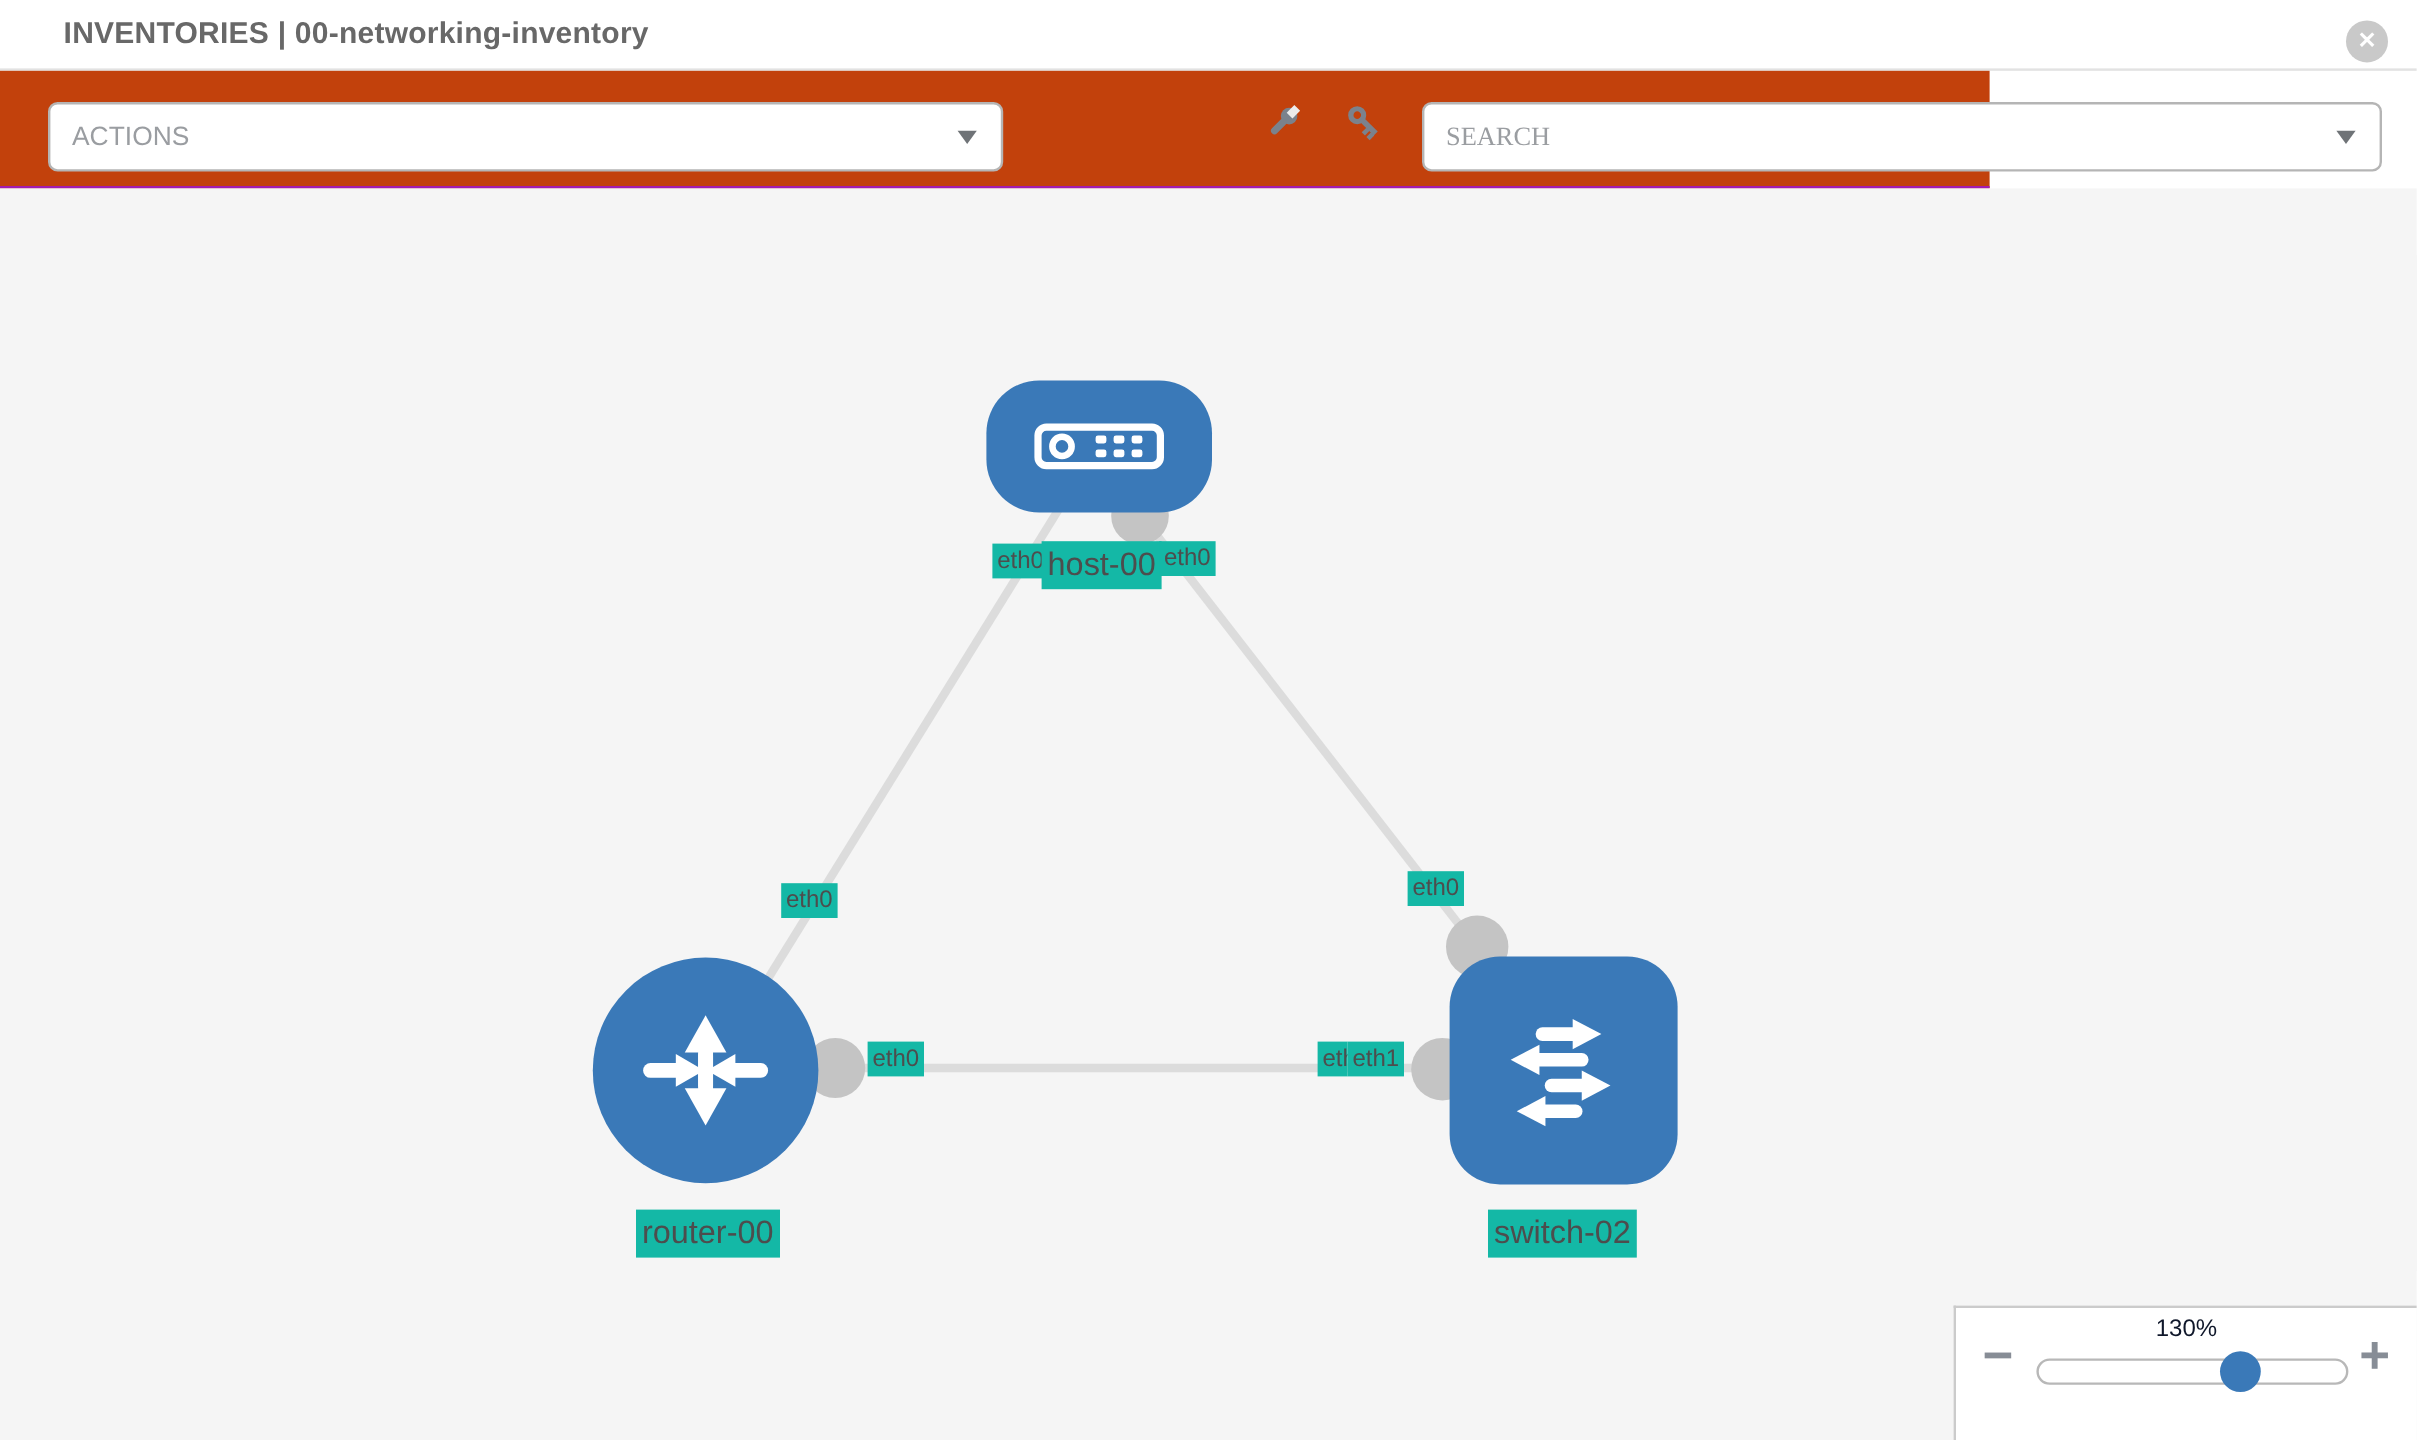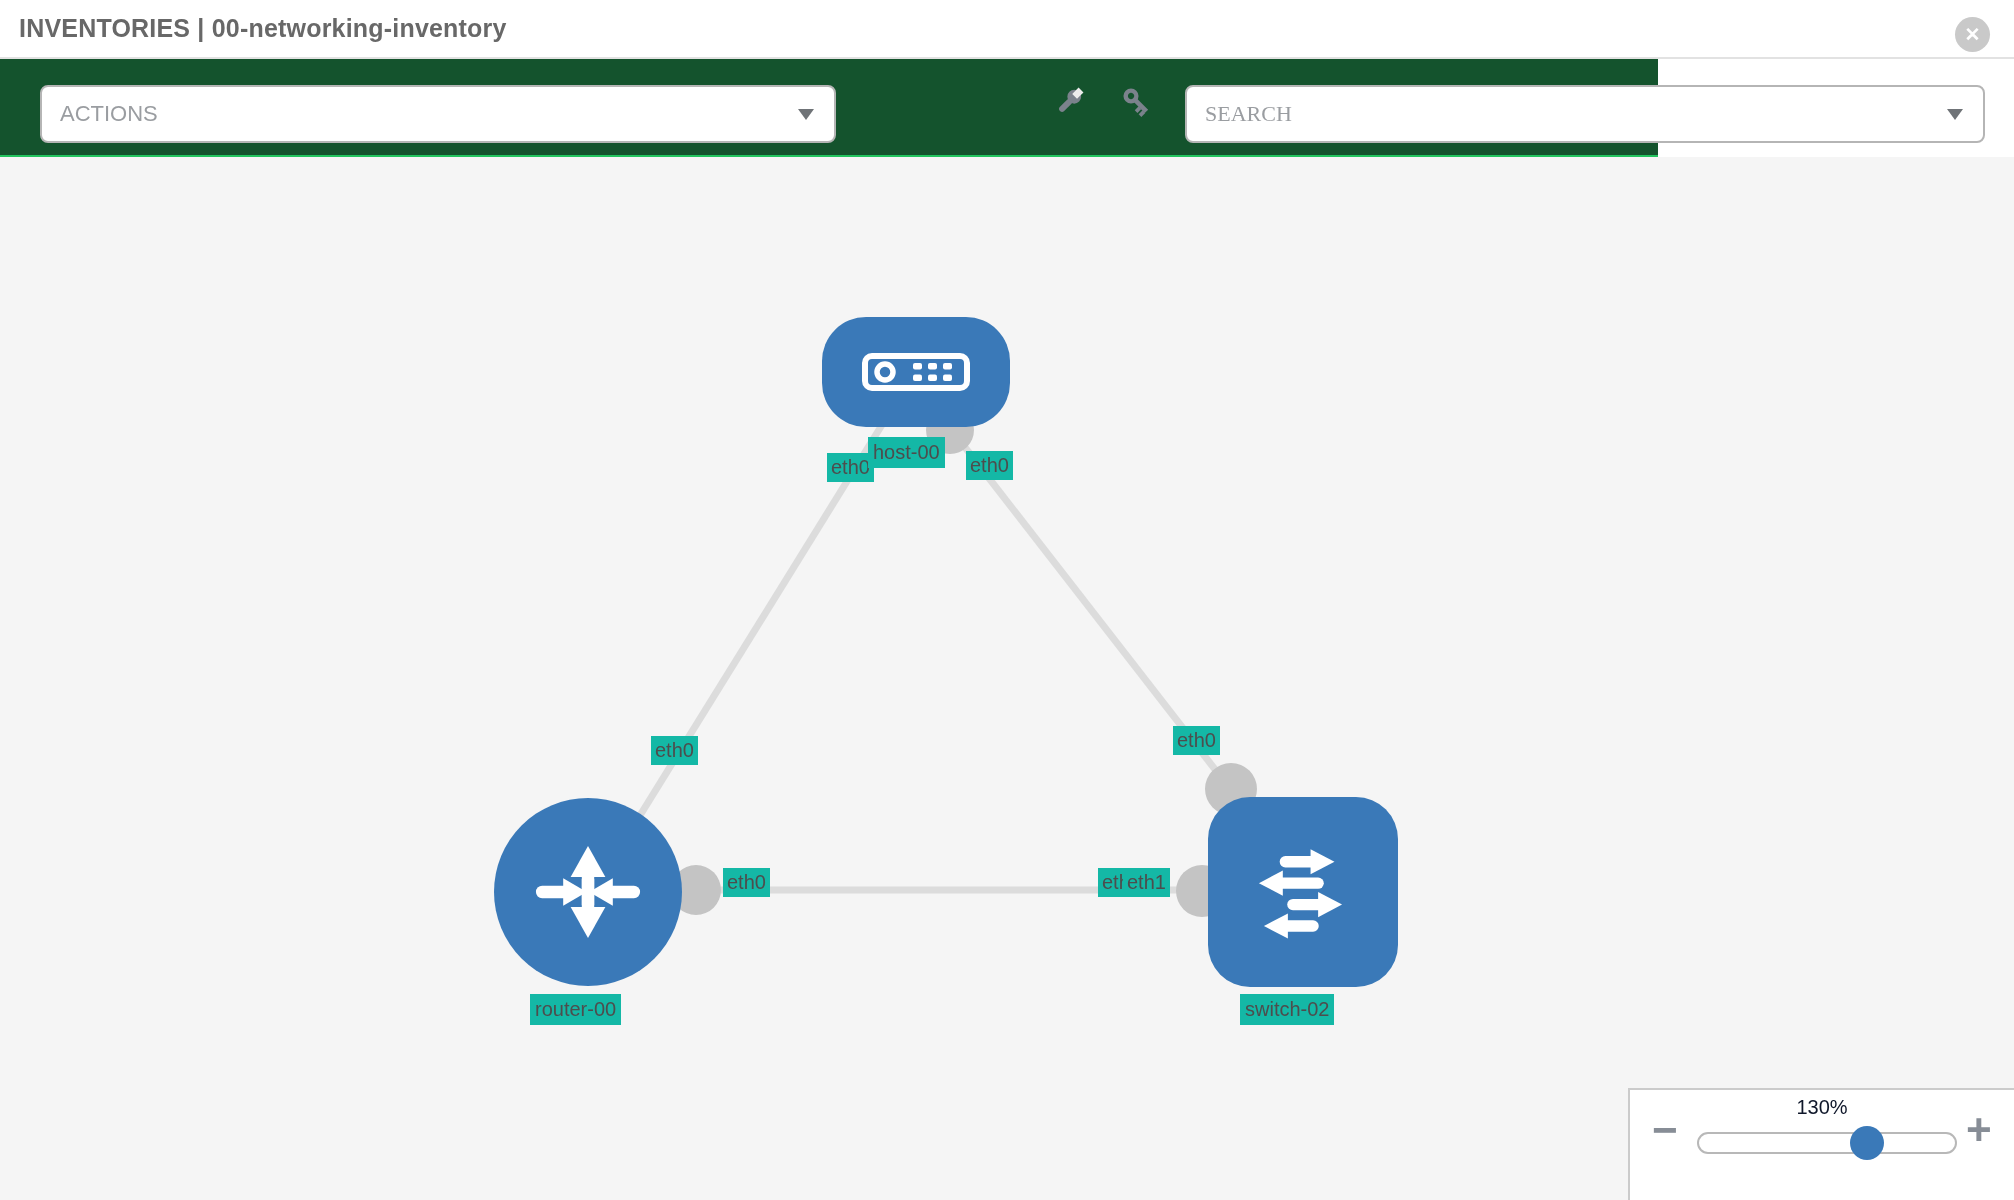--- a/index.html
+++ b/index.html
@@ -2,28 +2,28 @@
 <html><head>
 <meta charset="utf-8">
 <style>
   html,body{margin:0;padding:0;background:#fff;}
   body{width:2014px;height:1200px;overflow:hidden;position:relative;
        font-family:"Liberation Sans", sans-serif;-webkit-font-smoothing:antialiased;}
 
   
   .app-header{position:absolute;left:0;top:0;width:2014px;height:57px;background:#fff;
               border-bottom:2px solid #e2e2e2;display:flex;align-items:center;}
-  .page-title{margin-left:19px;font-size:25px;font-weight:bold;color:#686868;letter-spacing:.2px;}
+  .page-title{margin-left:53px;font-size:25px;font-weight:bold;color:#686868;letter-spacing:.2px;}
   .close-btn{position:absolute;right:24px;top:17px;width:35px;height:35px;border-radius:50%;
              background:#c9c9c9;display:flex;align-items:center;justify-content:center;cursor:pointer;}
   .close-btn span{color:#fff;font-size:19px;font-weight:bold;line-height:1;}
 
   
-  .toolbar{position:absolute;left:0;top:59px;width:1658px;height:96px;background:#14532d;
-           border-bottom:2px solid #22c55e;}
+  .toolbar{position:absolute;left:0;top:59px;width:1658px;height:96px;background:#c2410c;
+           border-bottom:2px solid #a21caf;}
   .select-box{position:absolute;top:26px;height:58px;background:#fff;border:2px solid #b5b5b5;
               border-radius:8px;display:flex;align-items:center;box-sizing:border-box;cursor:pointer;}
   .select-box .lbl{margin-left:18px;font-size:22px;color:#9a9da1;}
   .caret{position:absolute;right:20px;top:50%;margin-top:-5px;width:0;height:0;
          border-left:8px solid transparent;border-right:8px solid transparent;
          border-top:11px solid #6f7377;}
   .actions-box{left:40px;width:796px;}
   .search-box{left:1185px;width:800px;font-family:Liberation Serif, serif;}
   .tool-icon{position:absolute;top:24px;width:34px;height:38px;cursor:pointer;}
   .wrench{left:1052px;}
@@ -32,21 +32,21 @@
   
   .canvas-bg{position:absolute;left:0;top:157px;width:2014px;height:1043px;background:#f5f5f5;}
   .links-layer{position:absolute;left:0;top:0;width:2014px;height:1200px;pointer-events:none;}
   .node{position:absolute;background:#3a79b8;display:flex;align-items:center;justify-content:center;cursor:pointer;}
   .node-host{left:822px;top:317px;width:188px;height:110px;border-radius:44px;}
   .node-router{left:494px;top:798px;width:188px;height:188px;border-radius:50%;}
   .node-switch{left:1208px;top:797px;width:190px;height:190px;border-radius:42px;}
 
   .chip{position:absolute;background:#14b8a6;color:#4d4d4d;white-space:nowrap;line-height:1.25;}
   .iface{font-size:20px;padding:2px 4px;}
-  .nodename{font-size:20px;padding:3px 5px;}
+  .nodename{font-size:27px;padding:3px 5px;margin-top:14px;}
   .clip{overflow:hidden;box-sizing:border-box;padding-right:0;}
 
   
   .zoom-panel{position:absolute;left:1628px;top:1088px;width:386px;height:112px;background:#fff;
               border-left:2px solid #cbcbcb;border-top:2px solid #cbcbcb;box-sizing:border-box;}
   .zoom-value{position:absolute;left:0;top:6px;width:100%;text-align:center;font-size:20px;color:#0f172a;}
   .zoom-minus,.zoom-plus{position:absolute;top:18px;font-size:44px;font-weight:bold;color:#878d96;
               cursor:pointer;line-height:1;user-select:none;}
   .zoom-minus{left:22px;}
   .zoom-plus{left:336px;}

